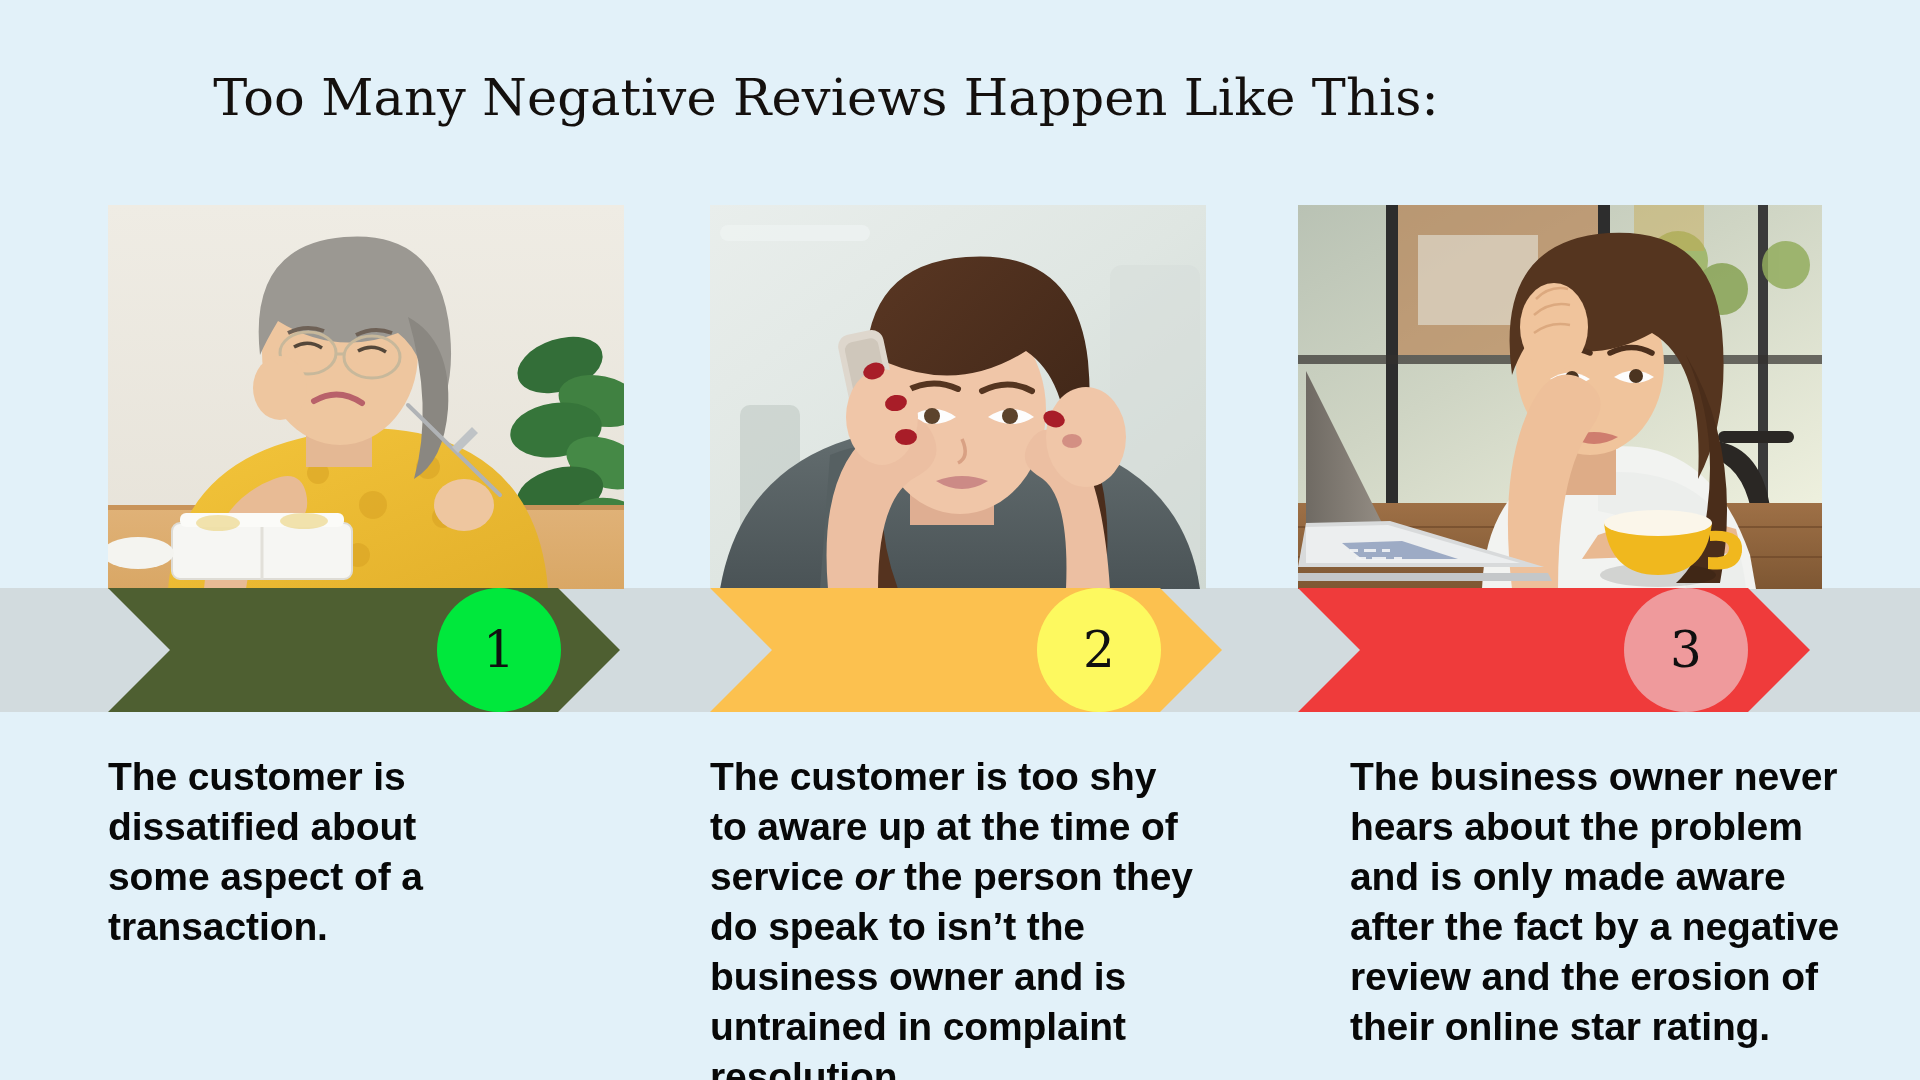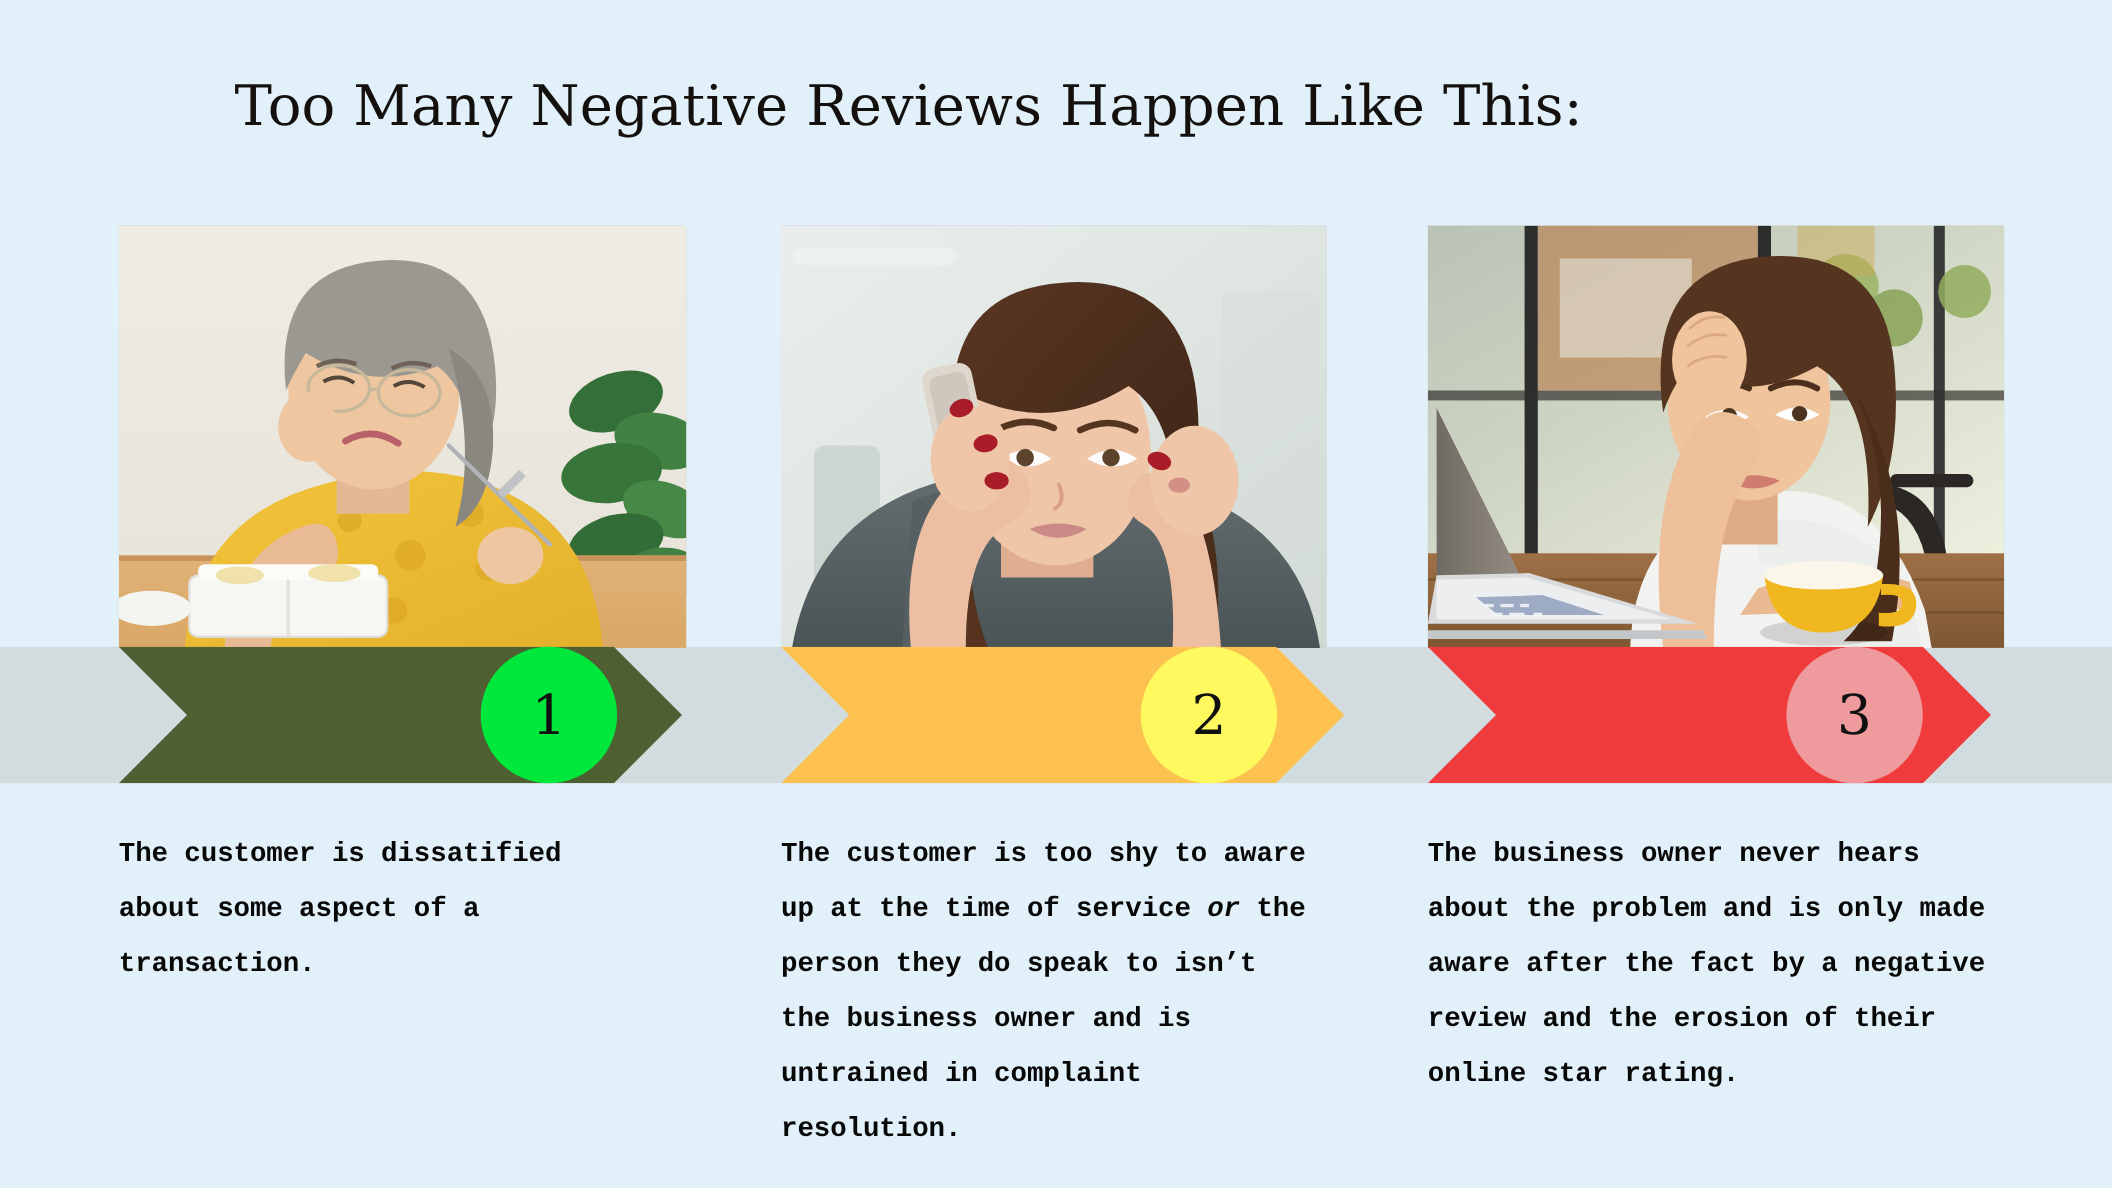--- a/index.html
+++ b/index.html
@@ -80,30 +80,30 @@
     box-sizing: border-box;
   }
   .num-1 { left: 437px; background: #00e83c; }
   .num-2 { left: 1037px; background: #fdf95f; }
   .num-3 { left: 1624px; background: #ef9a9c; }
 
   
   .caption {
     position: absolute;
     top: 752px;
-    font-family: Liberation Mono, monospace;
-    font-size: 25px;
+    font-family: Liberation Sans, sans-serif;
+    font-size: 39px;
     font-weight: bold;
     line-height: 50px;
     color: #080808;
     letter-spacing: -0.1px;
   }
   .cap-1 { left: 108px;  width: 420px; }
   .cap-2 { left: 710px;  width: 490px; }
-  .cap-3 { left: 1298px; width: 520px; }
+  .cap-3 { left: 1350px; width: 520px; }
   .caption em { font-style: italic; }
 </style>
 </head>
 <body>
 
 <div class="title">Too Many Negative Reviews Happen Like This:</div>
 
 <div class="grey-band"></div>
 
 <div class="photo photo-1">

